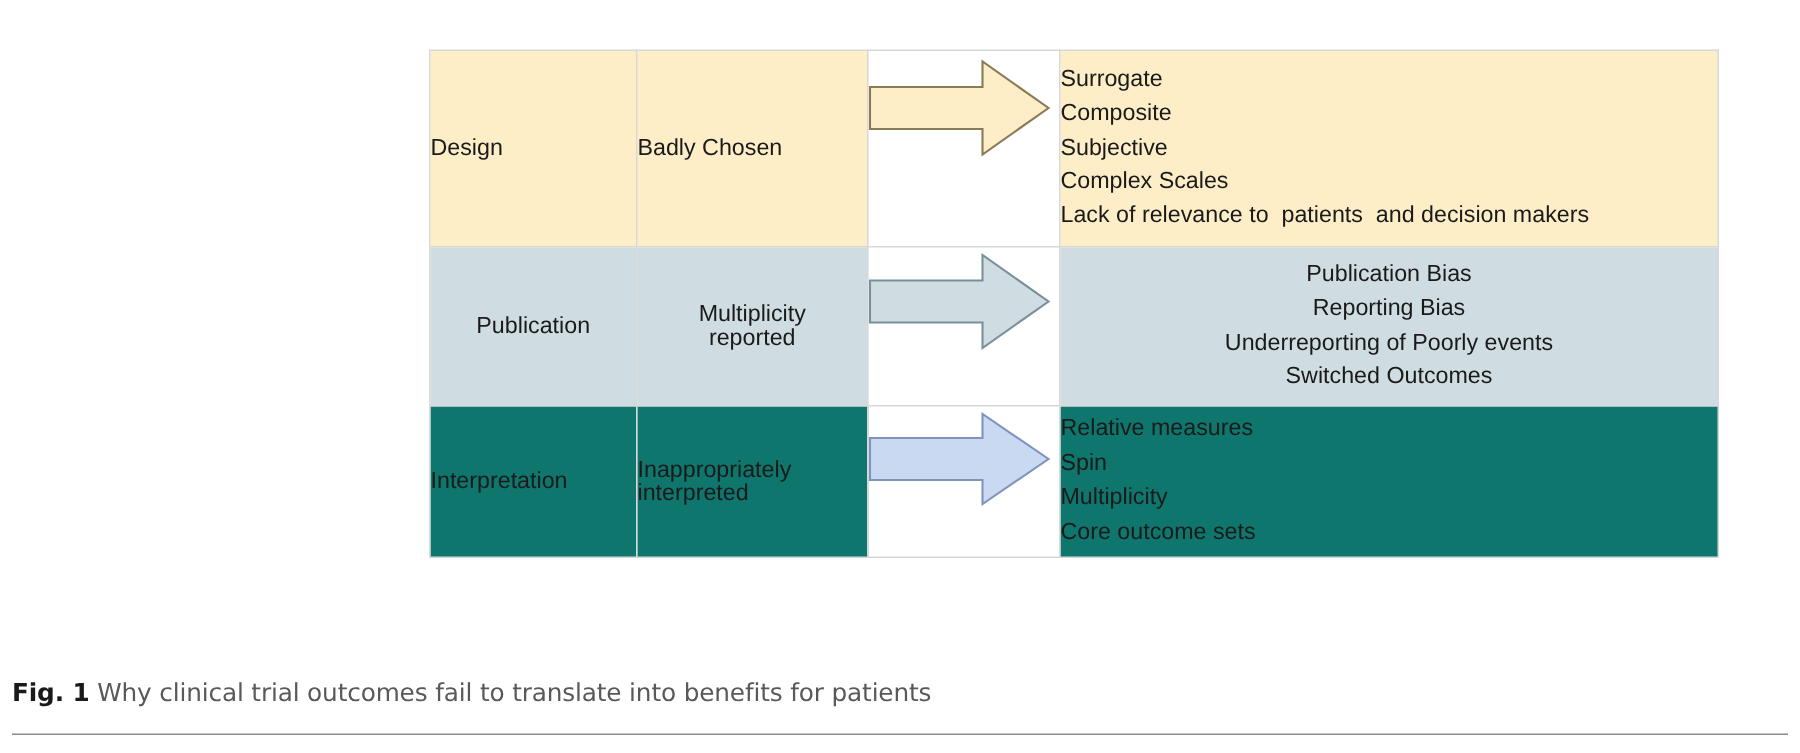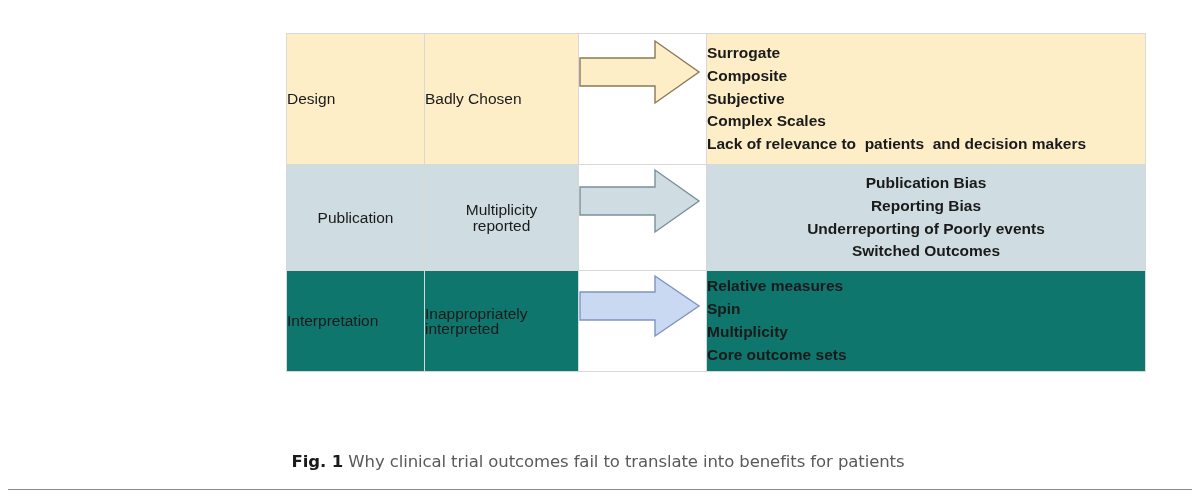--- a/index.html
+++ b/index.html
@@ -51,21 +51,20 @@
   .cell-pad-problem { padding: 8px 0 8px 12px; }
   .cell-pad-items   { padding: 10px 0 10px 12px; }
 
   .stage-label,
   .problem-label {
     white-space: pre-line;
   }
 
   .items-list {
     display: block;
-    font-weight: bold;
   }
   .items-list .item-line {
     display: block;
     line-height: 1.47;
     white-space: pre;
   }
 
   
   .arrow-cell {
     background: #ffffff !important;
@@ -96,21 +95,20 @@
   .caption {
     position: absolute;
     left: 8px;
     top: 452px;
     width: 1180px;
     font-family: "DejaVu Sans", sans-serif;
     font-size: 16.5px;
     color: #5c5c5c;
     letter-spacing: -0.1px;
     white-space: nowrap;
-    text-align: center;
   }
   .caption .cap-label {
     font-weight: bold;
     color: #1a1a1a;
     font-size: 16.5px;
   }
   .caption .cap-text {
     color: #595959;
   }
 

